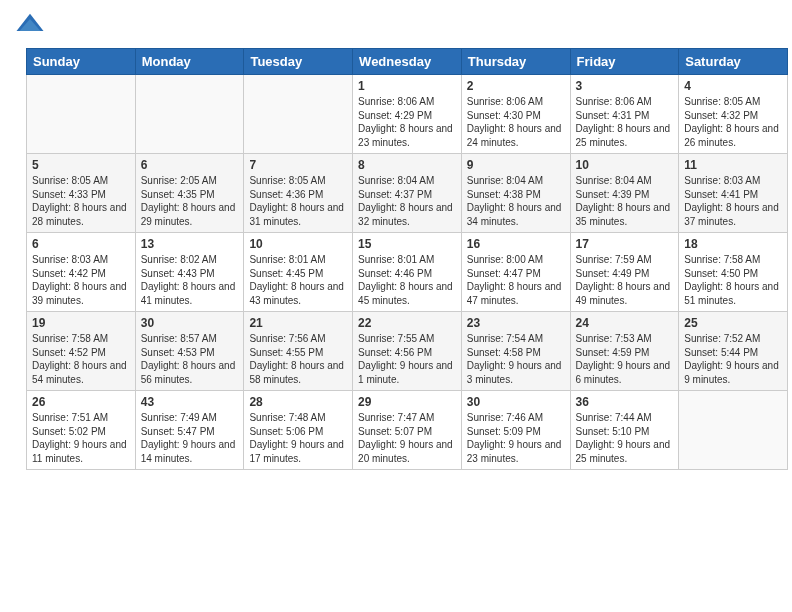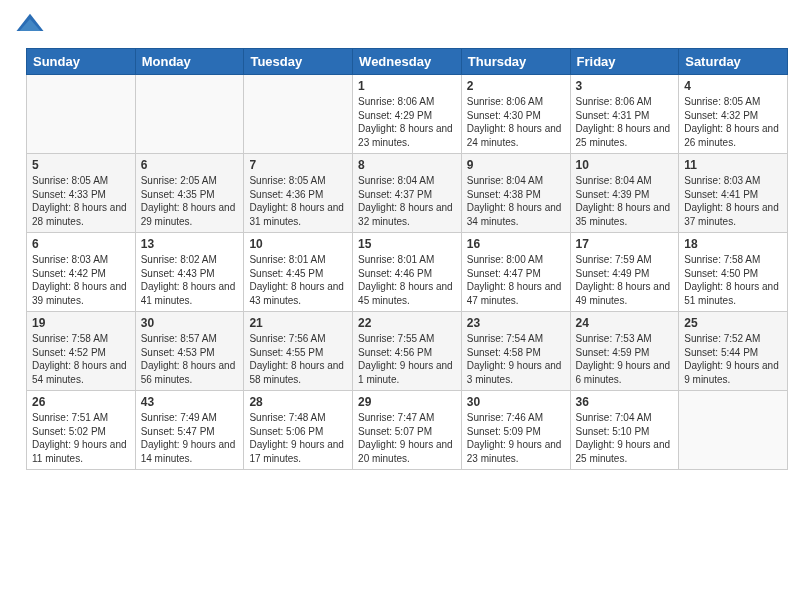--- a/index.html
+++ b/index.html
@@ -320,21 +320,21 @@
 Daylight: 9 hours and 20 minutes.</div>
           </td>
           <td>
             <span class="day-number">30</span>
             <div class="day-info">Sunrise: 7:46 AM
 Sunset: 5:09 PM
 Daylight: 9 hours and 23 minutes.</div>
           </td>
           <td>
             <span class="day-number">36</span>
-            <div class="day-info">Sunrise: 7:04 AM
+            <div class="day-info">Sunrise: 7:44 AM
 Sunset: 5:10 PM
 Daylight: 9 hours and 25 minutes.</div>
           </td>
           <td class="empty-cell"></td>
         </tr>
       </tbody>
   </table>
 </div>
 
 </body></html>

